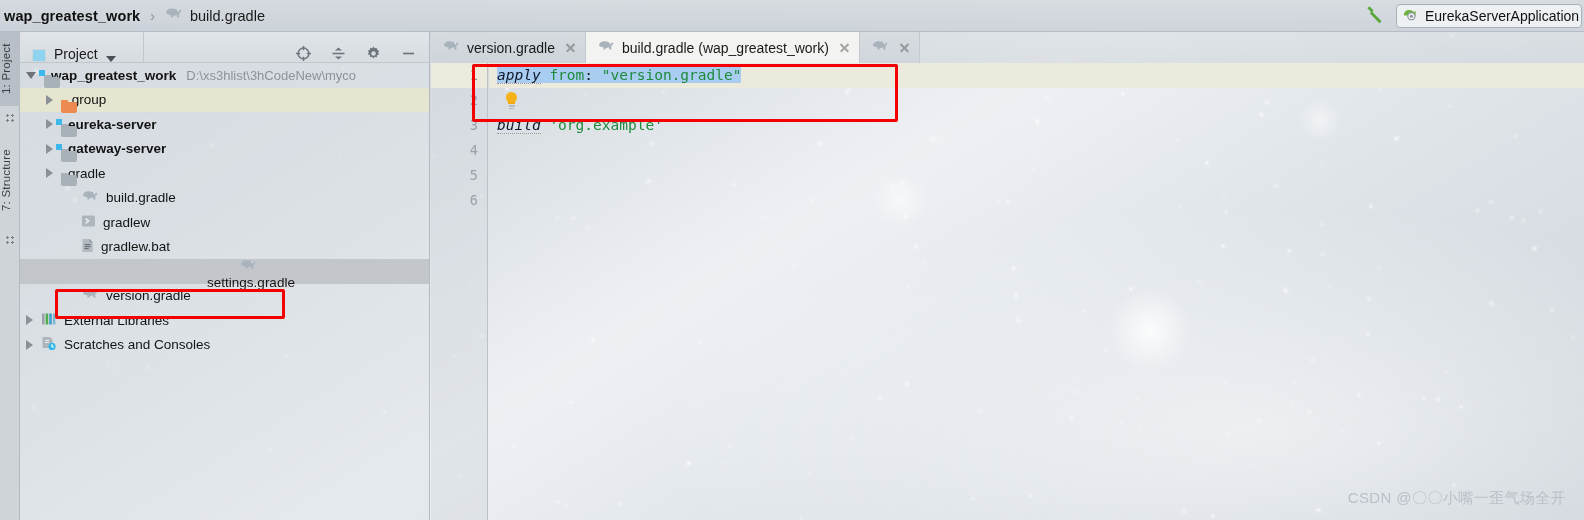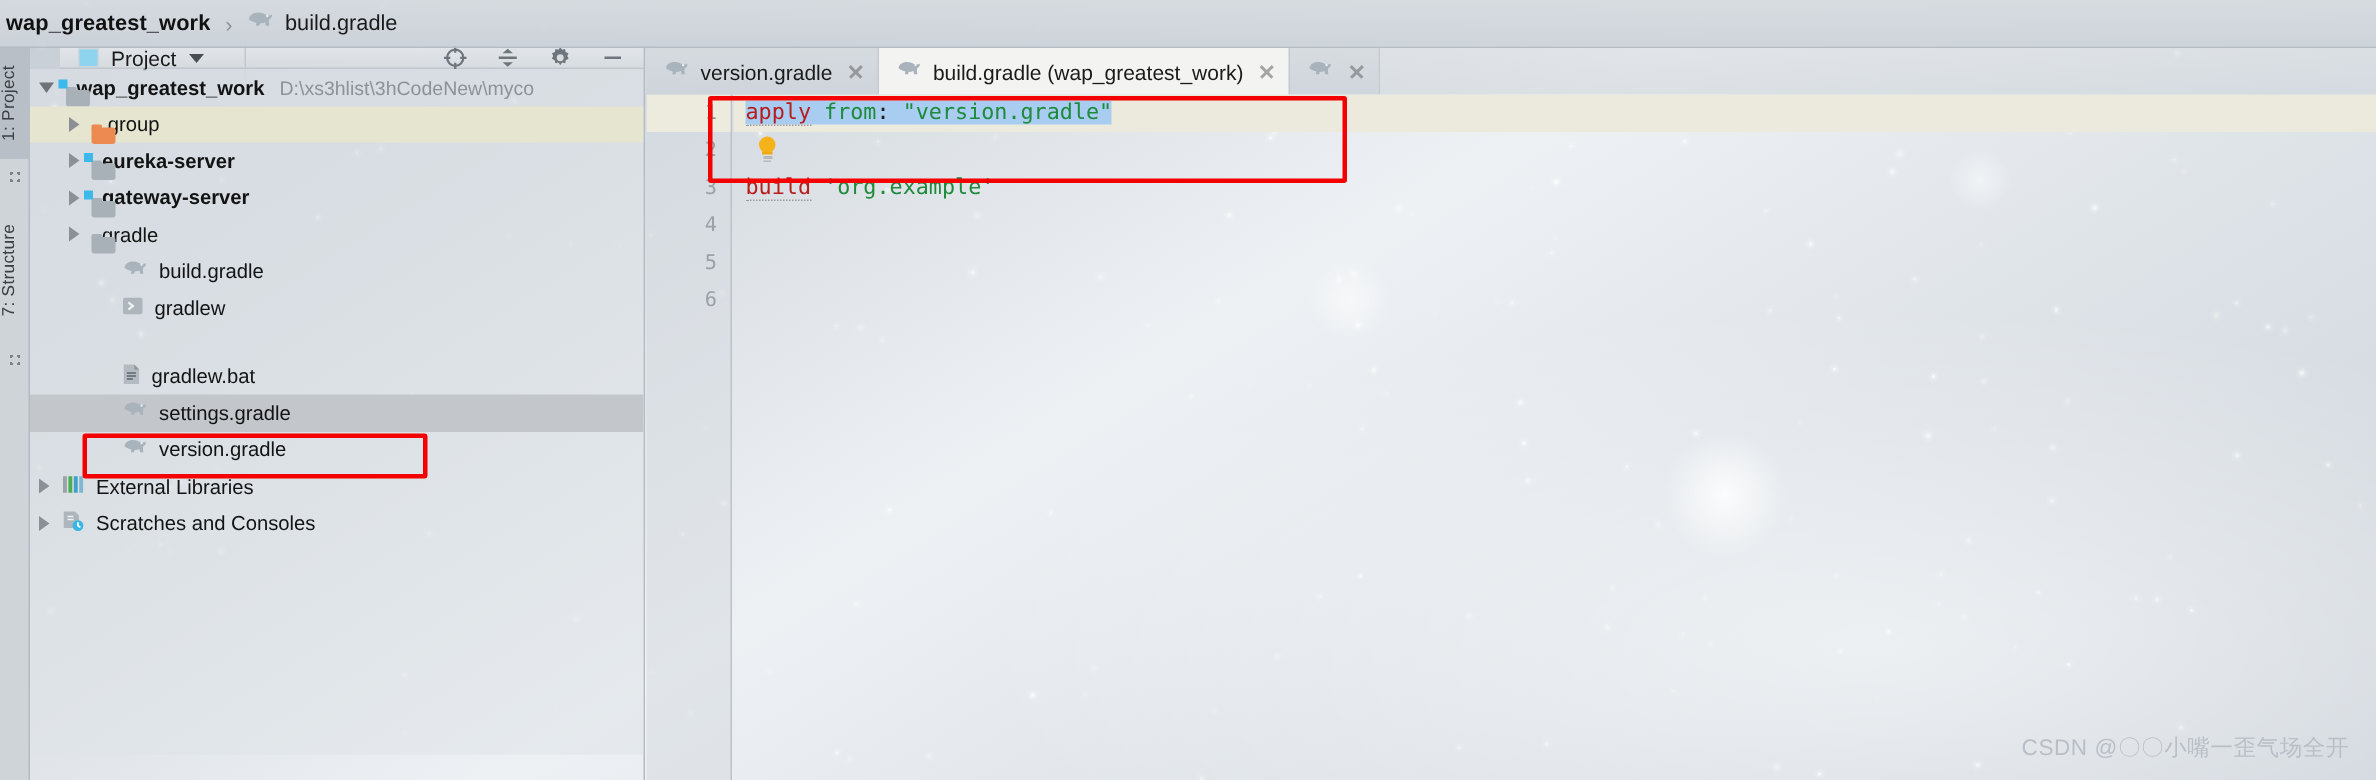--- a/index.html
+++ b/index.html
@@ -82,24 +82,23 @@
       radial-gradient(circle 1.1px at 6.5px 6.5px, #7a8088 99%, transparent);
   }
 
   
   .projwin {
     position: absolute; left: 20px; top: 32px; width: 410px; height: 488px;
     border-right: 1px solid #b4bac1;
     z-index: 4;
   }
   .projhead {
-    height: 14px; display: flex; align-items: center;
+    height: 31px; display: flex; align-items: flex-end;
     background: linear-gradient(180deg, rgba(226,230,234,.95), rgba(215,220,225,.95));
     border-bottom: 1px solid #c2c7cd;
-    margin-left: 20px;
   }
   .projhead .sq {
     width: 14px; height: 13px; margin-left: 12px;
     background: #8ed4ee; border: 1px solid #cfd6dc;
   }
   .projhead .ttl { margin-left: 8px; font-size: 14px; color: #1a1a1a; }
   .caret-dn {
     margin-left: 8px; width: 0; height: 0;
     border-left: 5px solid transparent; border-right: 5px solid transparent;
     border-top: 6px solid #4a4f55;
@@ -112,21 +111,21 @@
     position: relative; height: 457px; overflow: hidden;
     background: rgba(222,227,231,.55);
   }
   .row {
     position: relative; height: 24.5px;
     display: flex; align-items: center;
     font-size: 13.5px; color: #131313;
     white-space: nowrap;
   }
   .row.hl-olive { background: #e6e5cf; }
-  .row.hl-grey  { background: #c3c7cb; }
+  .row.hl-grey  { background: #c3c7cb; flex-direction: column; }
   .tri {
     width: 0; height: 0; flex: 0 0 auto;
     border-top: 5px solid transparent; border-bottom: 5px solid transparent;
     border-left: 7px solid #8b9097;
   }
   .tri.open {
     border: 0; border-left: 5px solid transparent; border-right: 5px solid transparent;
     border-top: 7px solid #6e737a;
   }
   .tri.none { border: 0; width: 7px; }
@@ -177,21 +176,21 @@
     font-family: "DejaVu Sans Mono", monospace; font-size: 13.5px; color: #9aa0a6;
   }
   .gutter .gl.cur { background: #ecebdd; color: #8e9399; }
   .codelines { position: absolute; left: 58px; top: 0; right: 0; height: 457px; }
   .cl {
     height: 25px; line-height: 25px;
     font-family: "DejaVu Sans Mono", monospace; font-size: 14.5px;
     white-space: pre; padding-left: 8px;
   }
   .cl.cur { background: #eceadd; }
-  .kw   { color: #b91c1c; border-bottom: 1px dotted #9a9a9a; }
+  .kw   { color: #0f172a; border-bottom: 1px dotted #9a9a9a; font-style: italic; }
   .str  { color: #1f8a3c; }
   .op   { color: #1b1b1b; }
   .sel  { background: #a8cdf0; }
   .bulb {
     display: inline-block; width: 13px; height: 17px; position: relative;
     vertical-align: -4px; margin-left: 8px;
   }
   .bulb .glass {
     position:absolute; left:1px; top:0; width:11px; height:11px; border-radius:50%;
     background:#f6b319;
@@ -414,20 +413,39 @@
   <span class="crumb-name">wap_greatest_work</span>
   <span class="crumb-sep">›</span>
   <span>
     <svg width="19" height="14" viewBox="0 0 19 14">
       <path d="M2 6c0-3 3-4.6 6-4.6 2.6 0 4 .8 5.6 1.6 1 .5 2.6.4 3.6-.4.5 1.6-.6 2.9-1.8 3.4-.5 2 .1 3.2.1 4.2h-2.3l-.5-2.3c-1 .5-2.2.8-3.4.8l-.5 1.5H6.6l.3-2C4.2 7.6 3.3 7 2 6z" fill="#a9b3bb"></path>
       <circle cx="14.2" cy="3.7" r=".8" fill="#e9edf0"></circle>
     </svg>
   </span>
   <span class="crumb-file">build.gradle</span>
 
+  <div class="topbar-right">
+    <span>
+      <svg width="22" height="22" viewBox="0 0 22 22">
+        <path d="M5.5 3.2 L9.6 7.4 L7.6 9.4 L3.4 5.3 Z" fill="#59a83c"></path>
+        <path d="M7.8 8.2 L17.5 18.2 L15.4 20.2 L5.8 10.2 Z" fill="#59a83c"></path>
+      </svg>
+    </span>
+    <div class="runconfig">
+      <span>
+        <svg width="17" height="15" viewBox="0 0 17 15">
+          <path d="M2 7.5c0-2.6 2.3-4.6 5.2-4.6 2 0 3.6.8 4.6 2.2l2.4-1.2-.9 2.4c.4.7.6 1.4.6 2.2H2z" fill="#6cb33f"></path>
+          <circle cx="9.4" cy="9.2" r="3.6" fill="#eef1f3" stroke="#8c949c" stroke-width="1.1"></circle>
+          <circle cx="9.4" cy="9.2" r="1.5" fill="#8c949c"></circle>
+        </svg>
+      </span>
+      <span>EurekaServerApplication</span>
+
+    </div>
+  </div>
 </div>
 
 <div class="leftrail">
   <div class="vtab sel" style="top:0;height:74px;">1: Project</div>
   <div class="vtab-dots" style="top:82px;"></div>
   <div class="vtab" style="top:100px;height:96px;">7: Structure</div>
   <div class="vtab-dots" style="top:204px;"></div>
 </div>
 
 <div class="projwin">
@@ -506,21 +524,21 @@
       </div>
       <div class="row" style="padding-left: 46px;">
         <span class="tri none"></span>
         <span style="width: 8px; flex: 0 0 auto;"></span>
         <span class="ico"><svg width="15" height="14" viewBox="0 0 15 14">
             <rect x="1" y="1.5" width="13" height="11" rx="1.4" fill="#aeb6bd"></rect>
             <path d="M4.6 4.6l3 2.4-3 2.4" stroke="#eef1f4" stroke-width="1.5" fill="none"></path>
           </svg></span>
         <span class="lbl">gradlew</span>
       </div>
-      <div class="row" style="padding-left: 46px; margin-top: 21px;">
+      <div class="row" style="padding-left: 46px;">
         <span class="tri none"></span>
         <span style="width: 8px; flex: 0 0 auto;"></span>
         <span class="ico"><svg width="13" height="15" viewBox="0 0 13 15">
             <path d="M1.5 1h7l3.2 3.2V14h-10.2z" fill="#b3bac1"></path>
             <path d="M8.5 1v3.3h3.2z" fill="#8e969e"></path>
             <path d="M3.6 6.6h6M3.6 8.6h6M3.6 10.6h4" stroke="#5d666e" stroke-width="1"></path>
           </svg></span>
         <span class="lbl">gradlew.bat</span>
       </div>
       <div class="row hl-grey" style="padding-left: 46px;">

